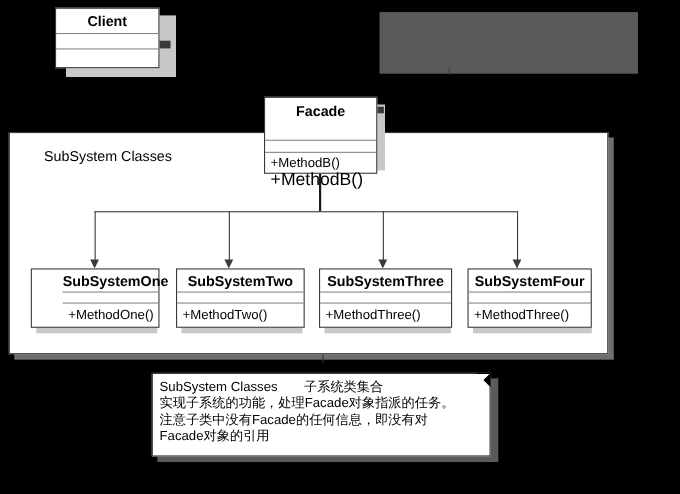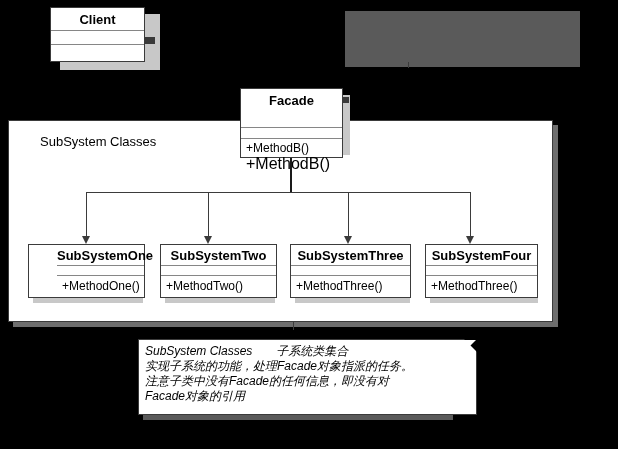--- a/index.html
+++ b/index.html
@@ -204,21 +204,21 @@
     <div class="cls-name" style="height:21px; line-height:21px; font-size:13px;">SubSystemFour</div>
     <div class="cls-attrs" style="height:10px;"></div>
     <div class="cls-ops" style="height:21px; padding:1px 0 0 5px;">
       <div class="op-line" style="font-size:12px; line-height:18px;">+MethodThree()</div>
     </div>
   </div>
 
   <div class="line-v" style="left:293px; top:322px; height:8px;"></div>
 
   <div class="note-shadow" style="left:143px; top:344px; width:310px; height:76px;"></div>
-  <div class="note" style="left:138px; top:339px; width:339px; height:76px;font-style:italic;">
+  <div class="note" style="left:138px; top:339px; width:308px; height:76px;">
     <div class="note-text" style="font-size:12px;">SubSystem Classes　　子系统类集合
 实现子系统的功能，处理Facade对象指派的任务。
 注意子类中没有Facade的任何信息，即没有对
 Facade对象的引用</div>
     <div class="note-fold"></div>
     <div class="note-fold-inner"></div>
   </div>
 
 </div>
 

